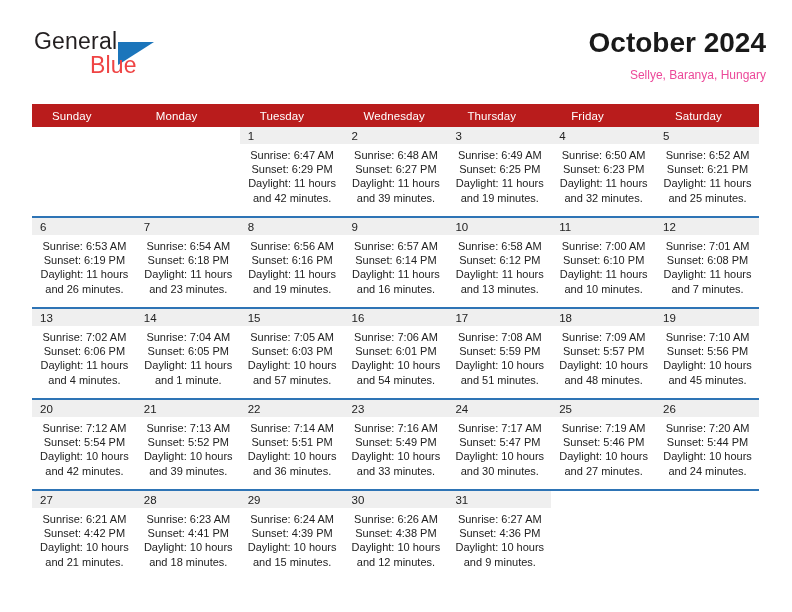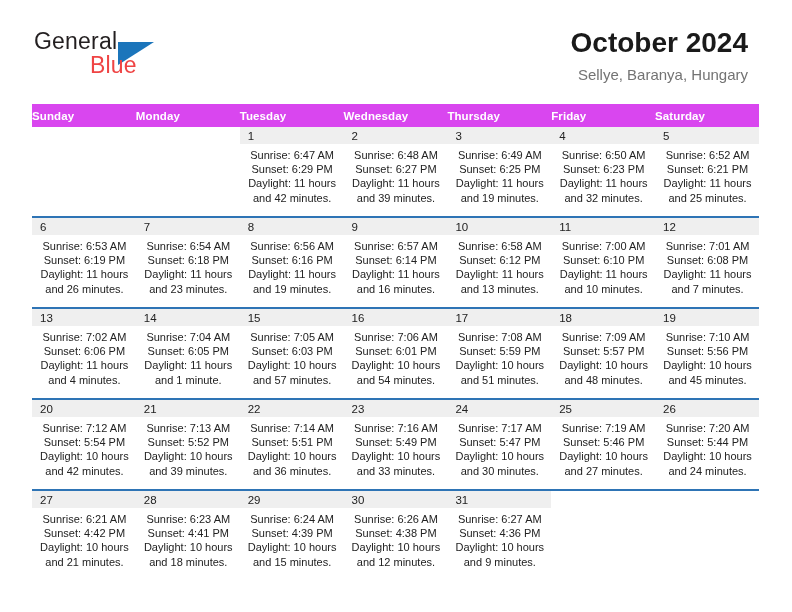--- a/index.html
+++ b/index.html
@@ -20,21 +20,21 @@
     width: 792px;
     height: 612px;
     box-sizing: border-box;
   }
 
   
   .header {
     position: absolute;
     left: 34px;
     top: 28px;
-    right: 44px;
+    right: 26px;
     height: 66px;
   }
 
   .logo {
     position: absolute;
     left: 0;
     top: 0;
     width: 230px;
     height: 60px;
   }
@@ -73,43 +73,43 @@
     text-align: right;
   }
   .cal-title {
     font-size: 28px;
     color: #1a1a1a;
     font-weight: bold;
     line-height: 34px;
     white-space: nowrap;
   }
   .cal-subtitle {
-    font-size: 15px;
-    color: #737373;
+    font-size: 12px;
+    color: #ec4899;
     line-height: 22px;
     margin-top: 4px;
     white-space: nowrap;
   }
 
   
   .calendar {
     position: absolute;
     left: 32px;
     top: 104px;
     width: 727px;
     border-collapse: collapse;
     table-layout: fixed;
   }
   .calendar th {
-    background: #d946ef;
+    background: #b91c1c;
     color: #ffffff;
     font-size: 11.5px;
-    font-weight: bold;
+    font-weight: normal;
     text-align: left;
-    padding: 5px 0 5px 0;
+    padding: 5px 0 5px 20px;
     height: 13px;
     letter-spacing: 0.1px;
   }
 
   .calendar td {
     vertical-align: top;
     padding: 0;
     height: 89px;
     background: #ffffff;
     border-top: 2px solid #2e74b5;

